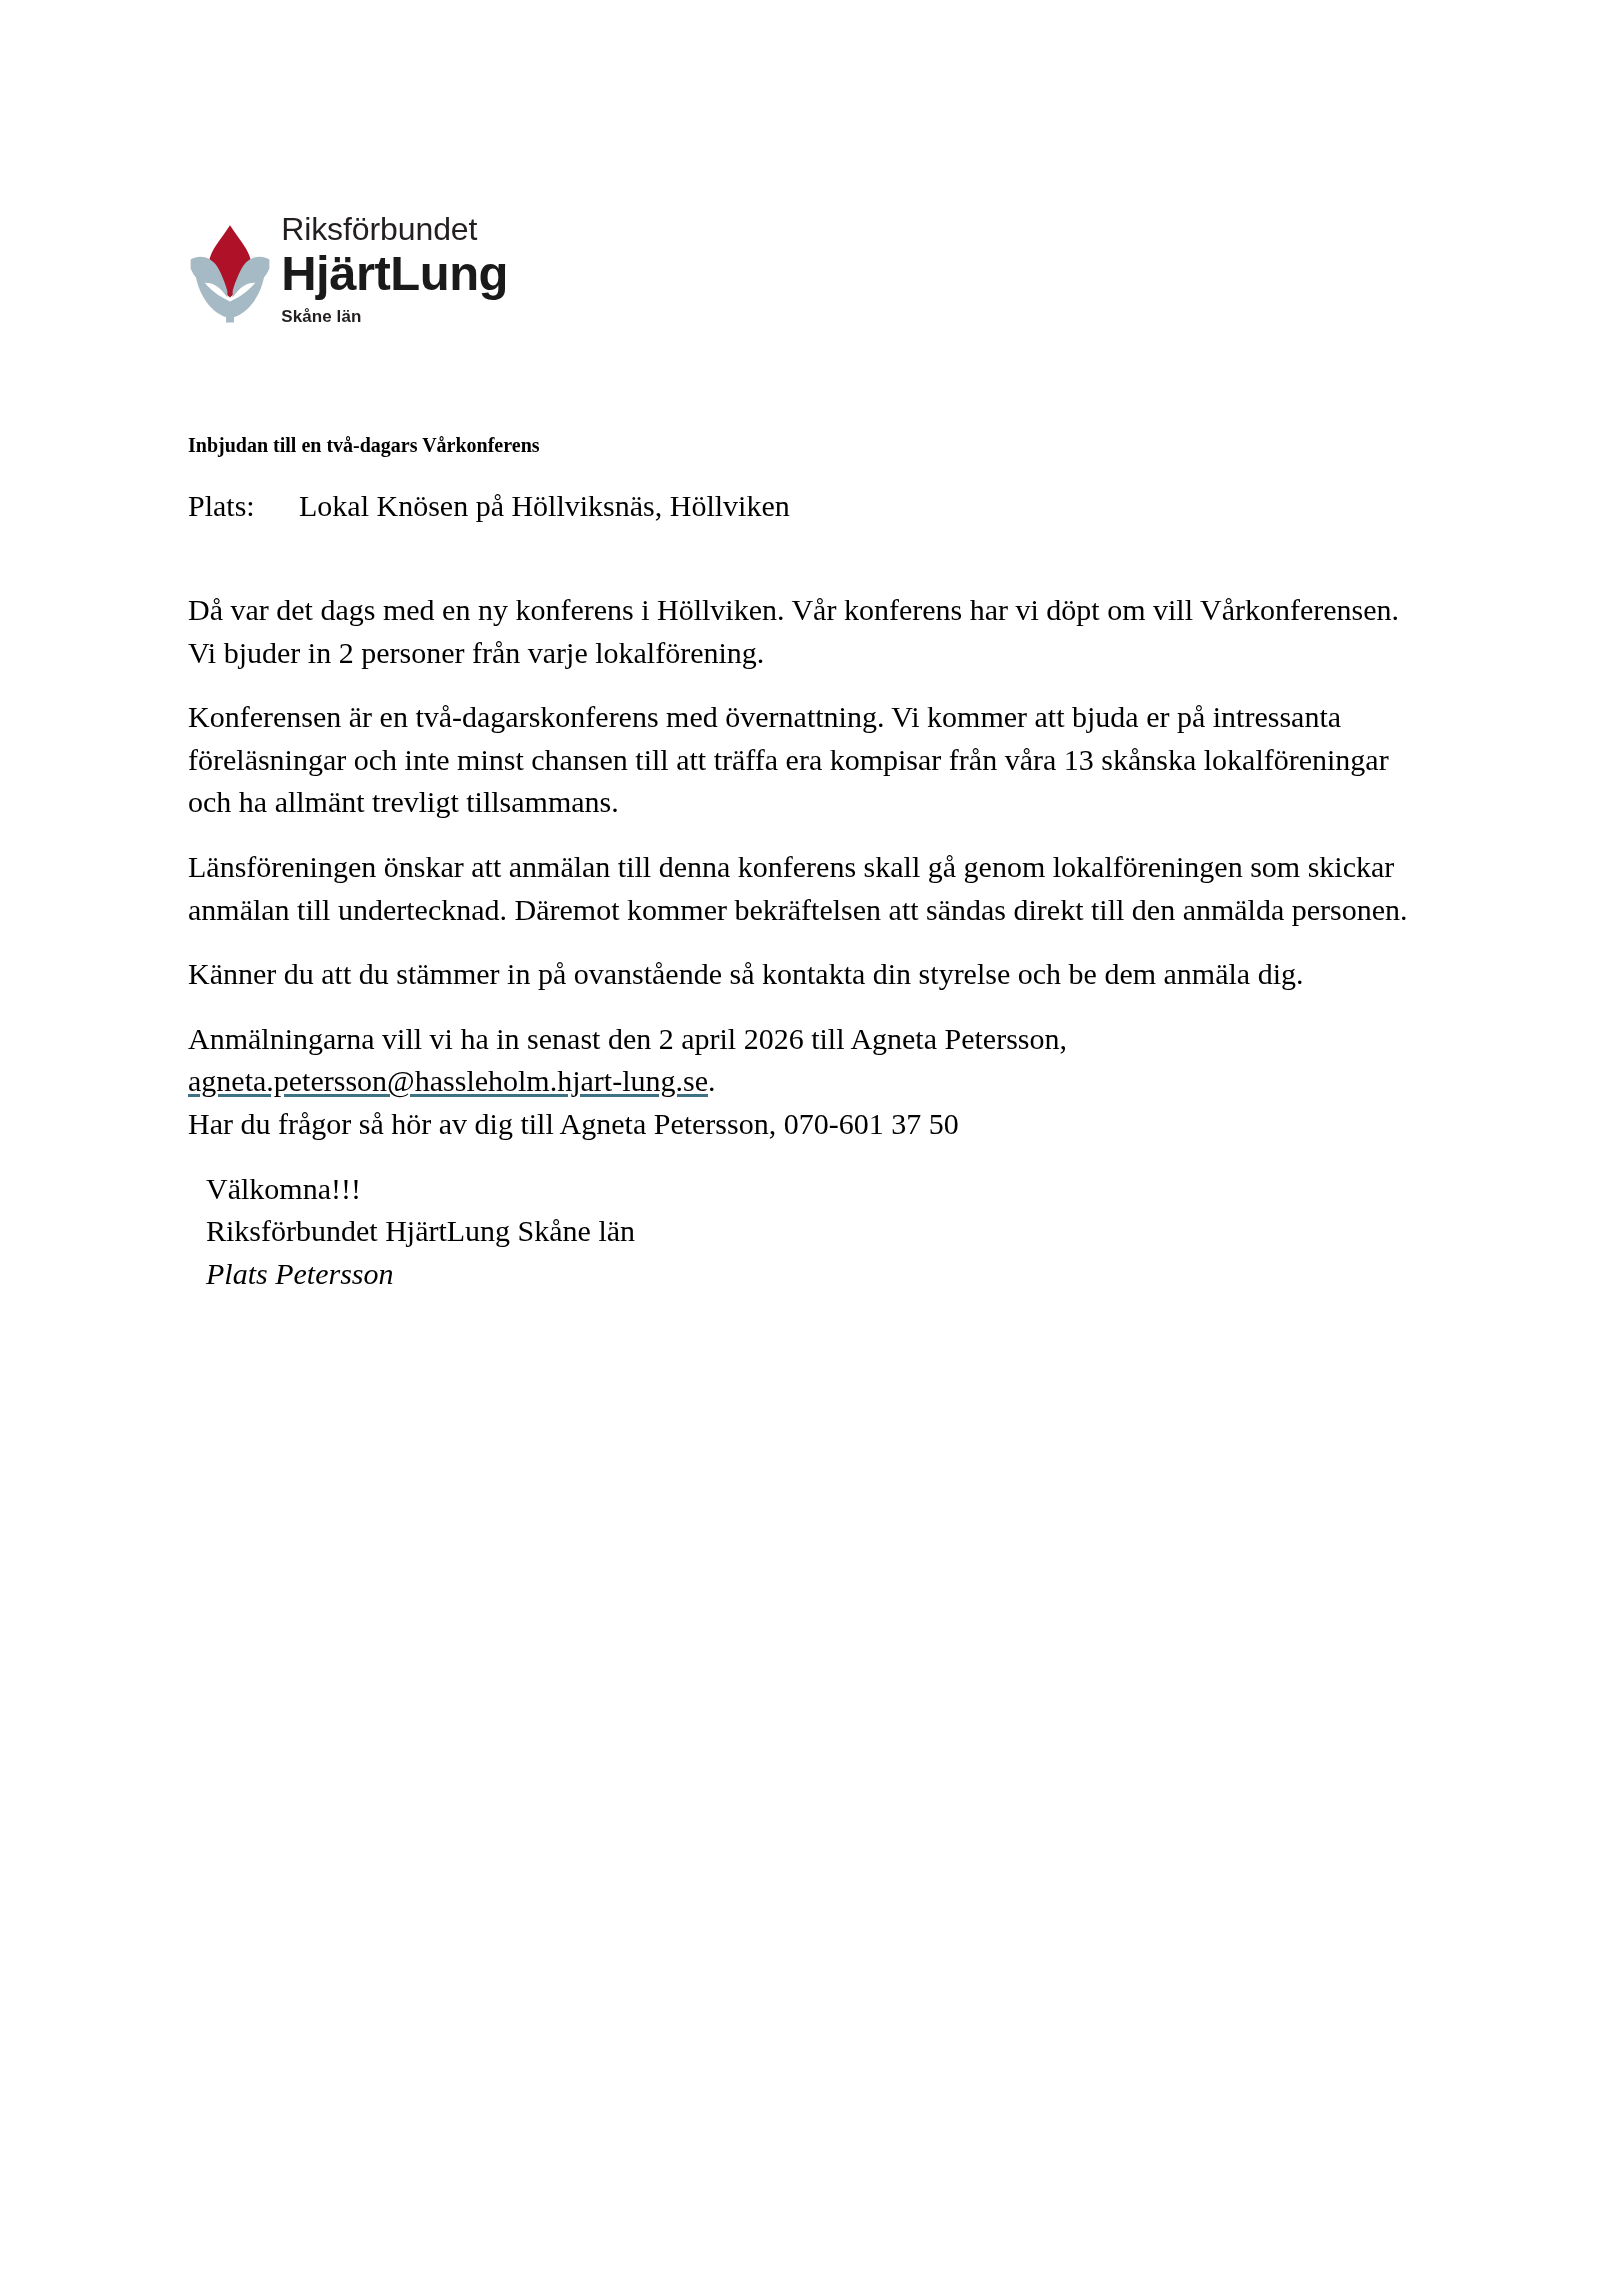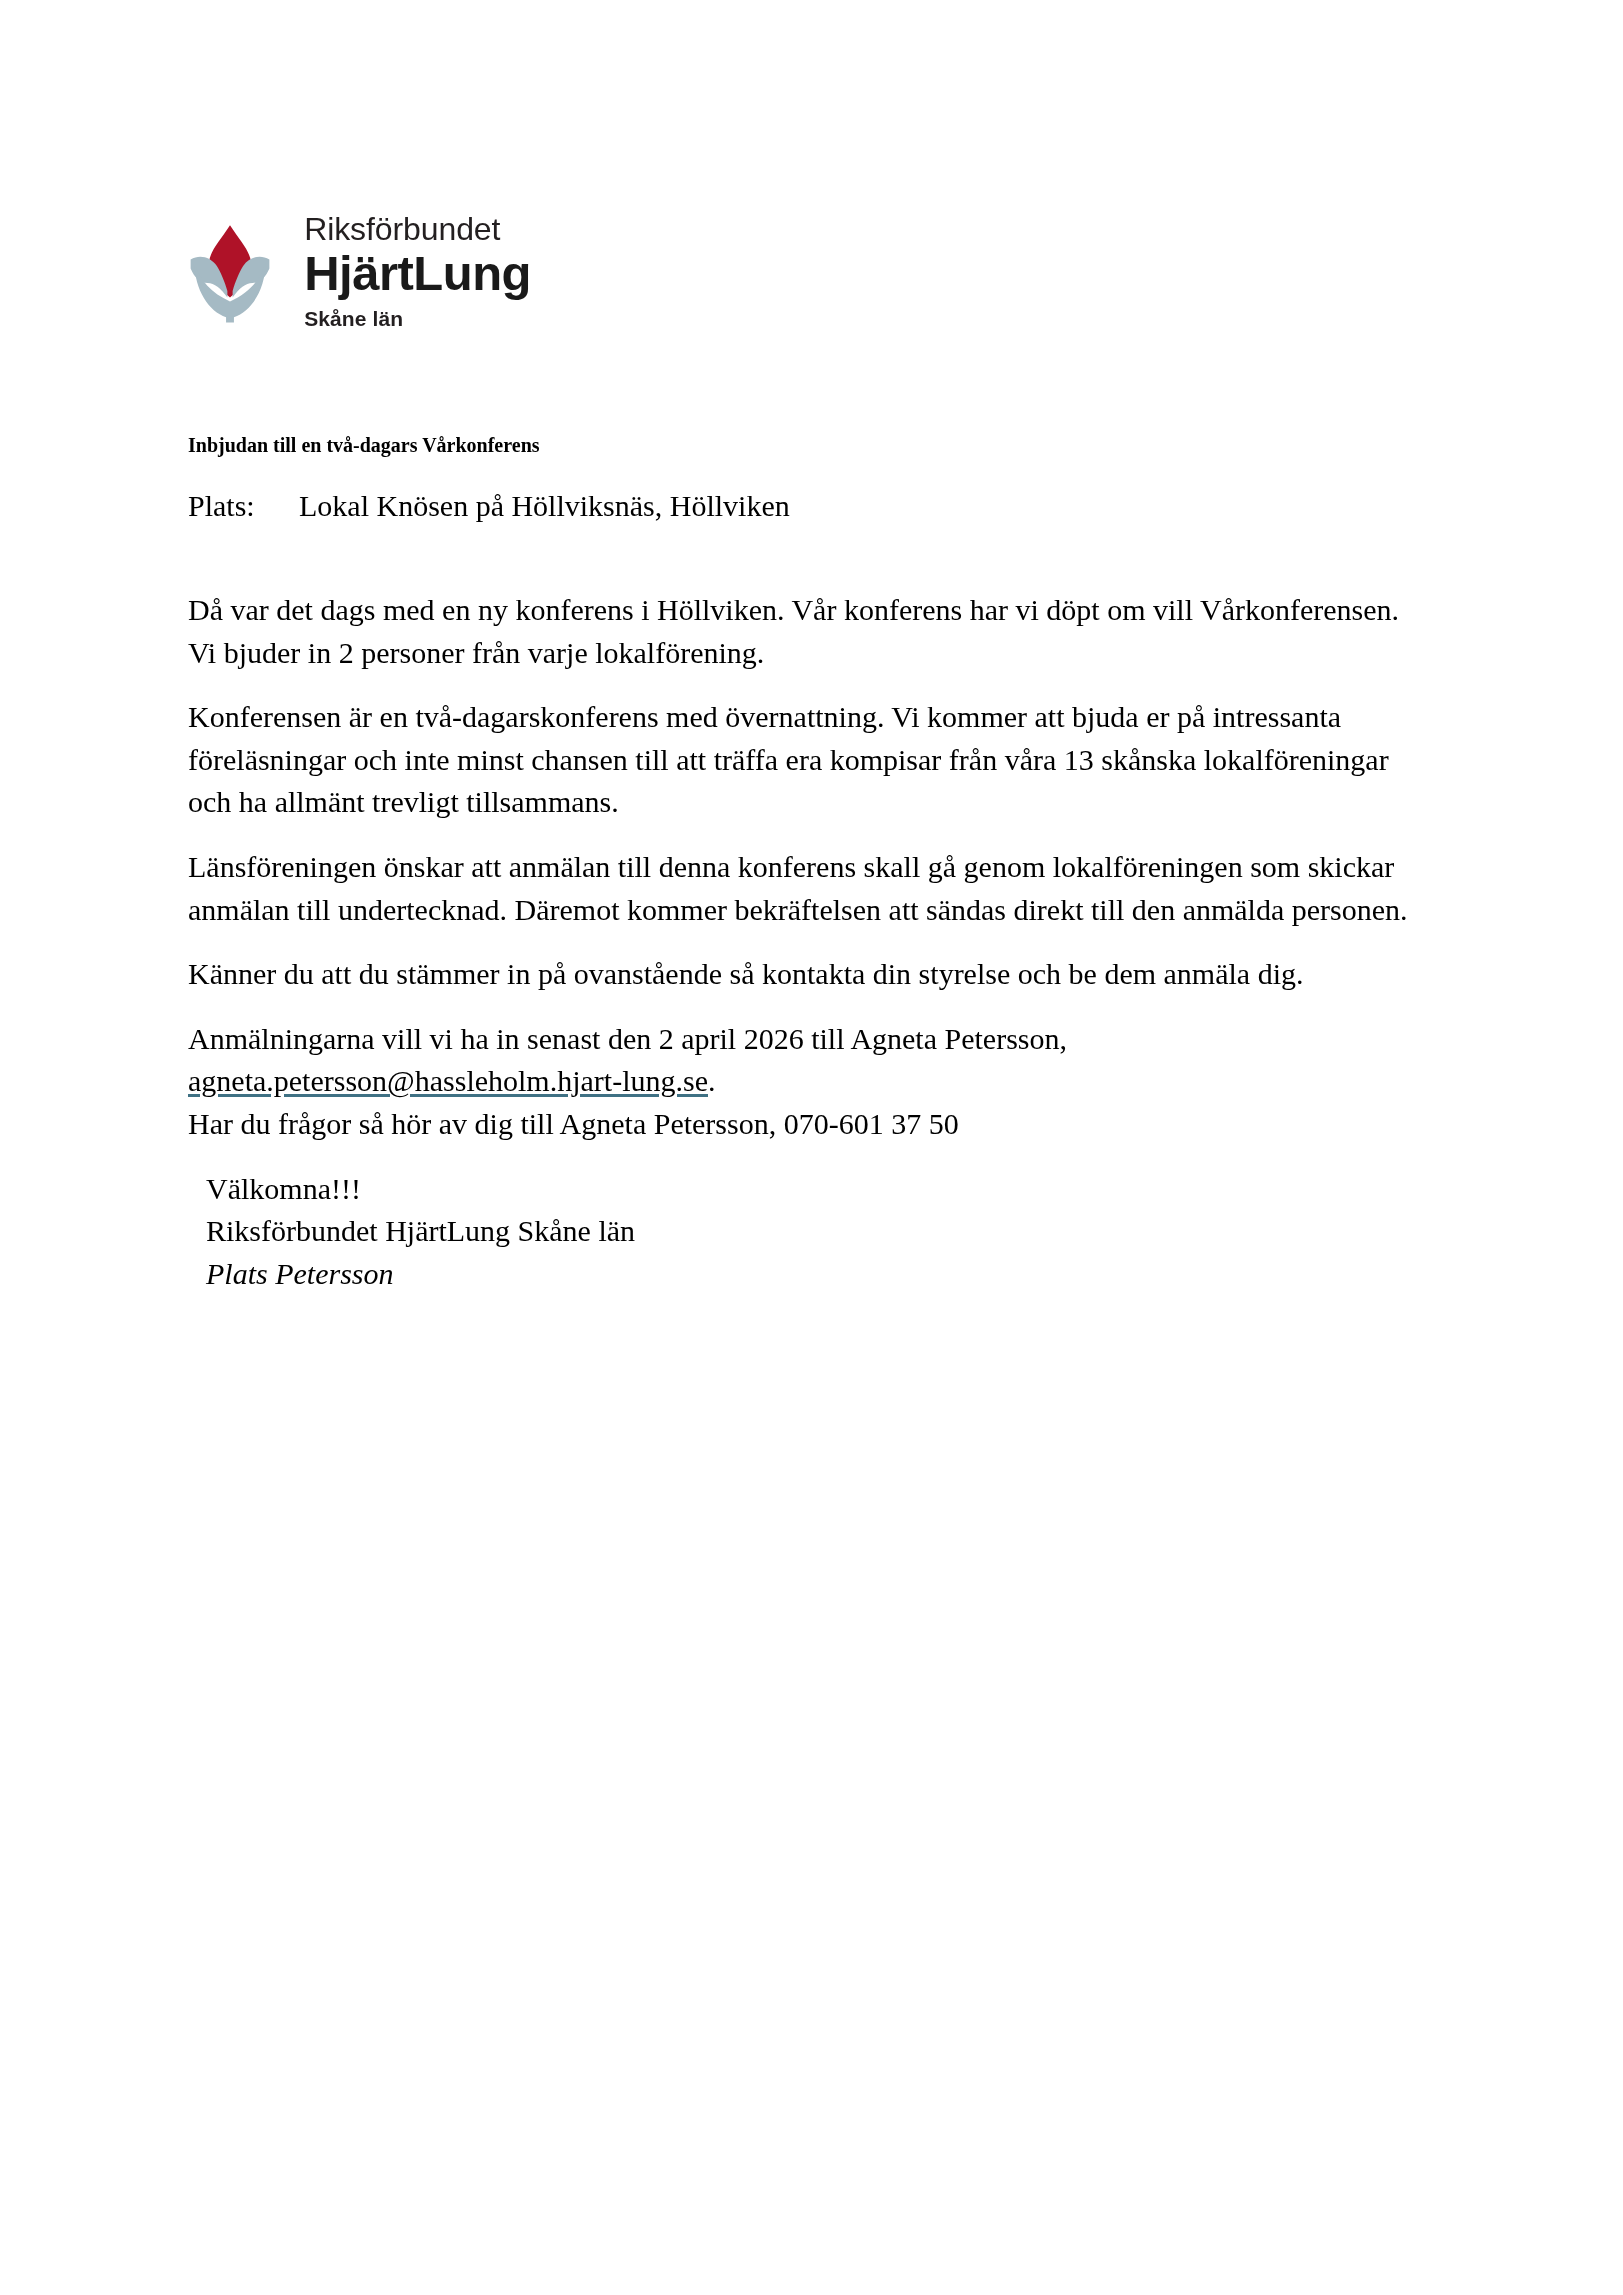--- a/index.html
+++ b/index.html
@@ -20,21 +20,20 @@
     box-sizing: border-box;
   }
 
   
   .logo-block {
     position: absolute;
     left: 188px;
     top: 213px;
     display: flex;
     align-items: flex-start;
-    gap: 23px;
   }
 
   .logo-mark {
     width: 84px;
     height: 105px;
     flex: 0 0 auto;
     margin-right: 9.2px;
     margin-top: 6.5px;
   }
 
@@ -55,21 +54,21 @@
 
   .logo-line-2 {
     font-size: 49px;
     font-weight: 700;
     color: #1a1a1a;
     letter-spacing: -0.5px;
     margin-bottom: 10.5px;
   }
 
   .logo-line-3 {
-    font-size: 21px;
+    font-size: 17px;
     font-weight: 700;
     color: #231f20;
     letter-spacing: 0.1px;
   }
 
   
   .doc-body {
     position: absolute;
     left: 188px;
     top: 432px;

